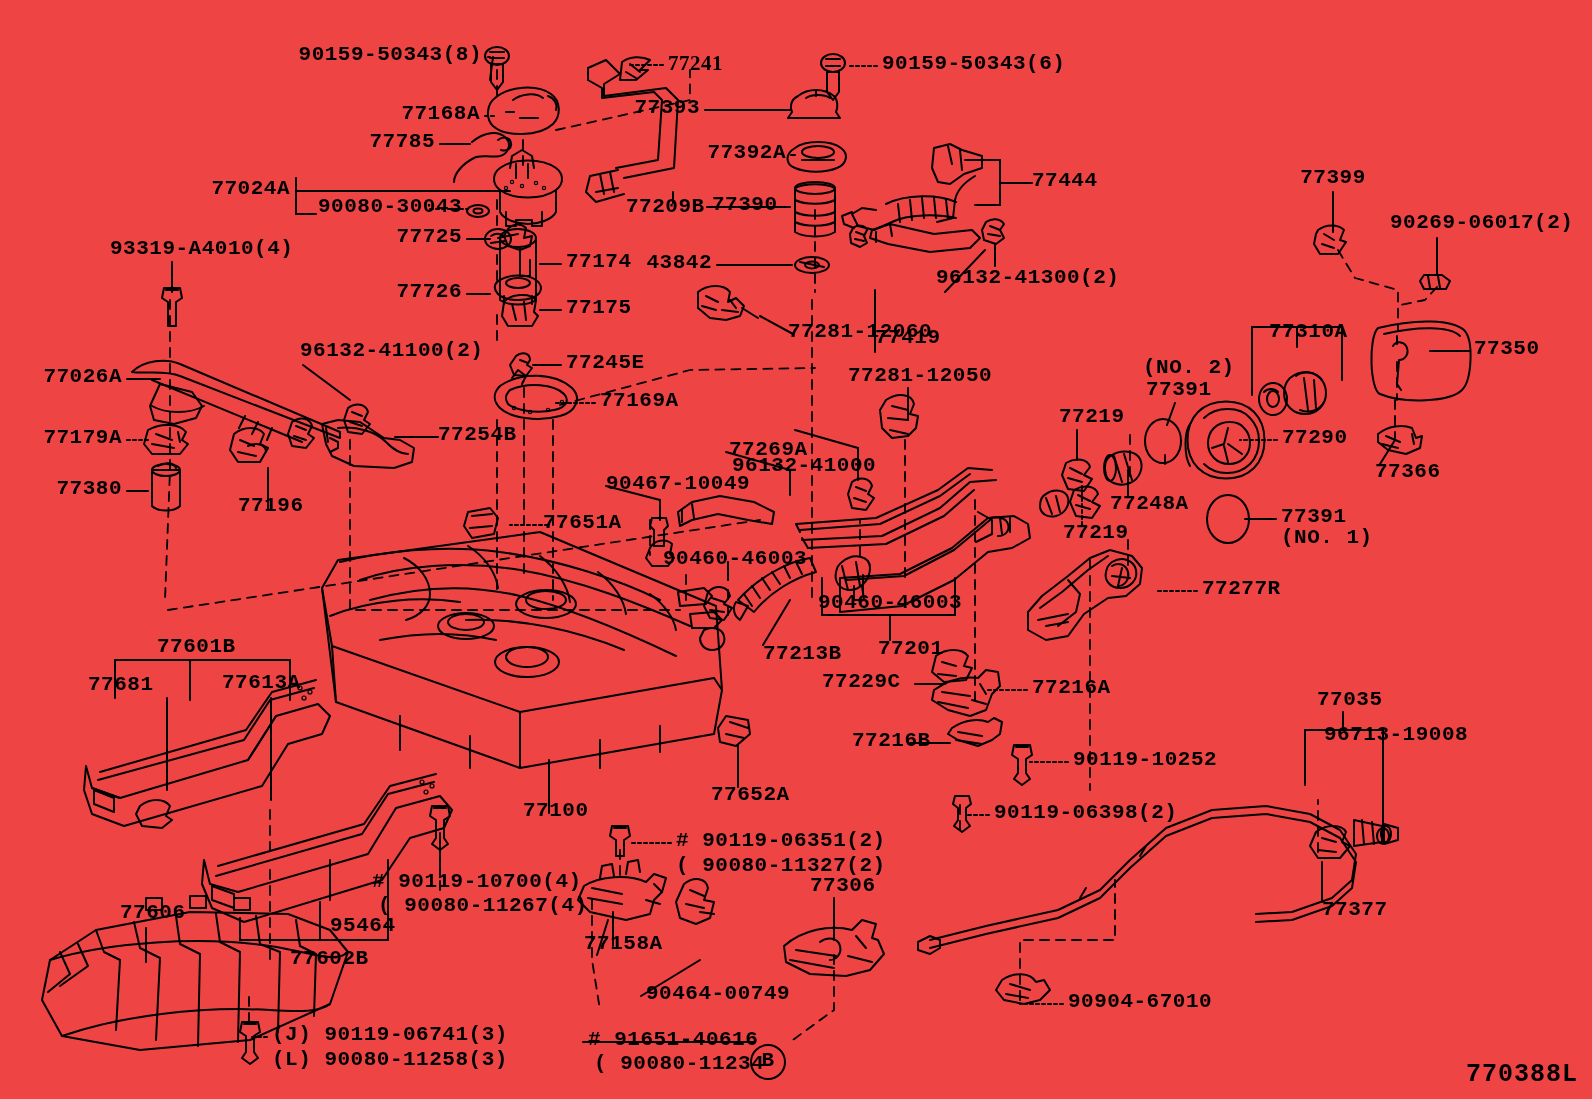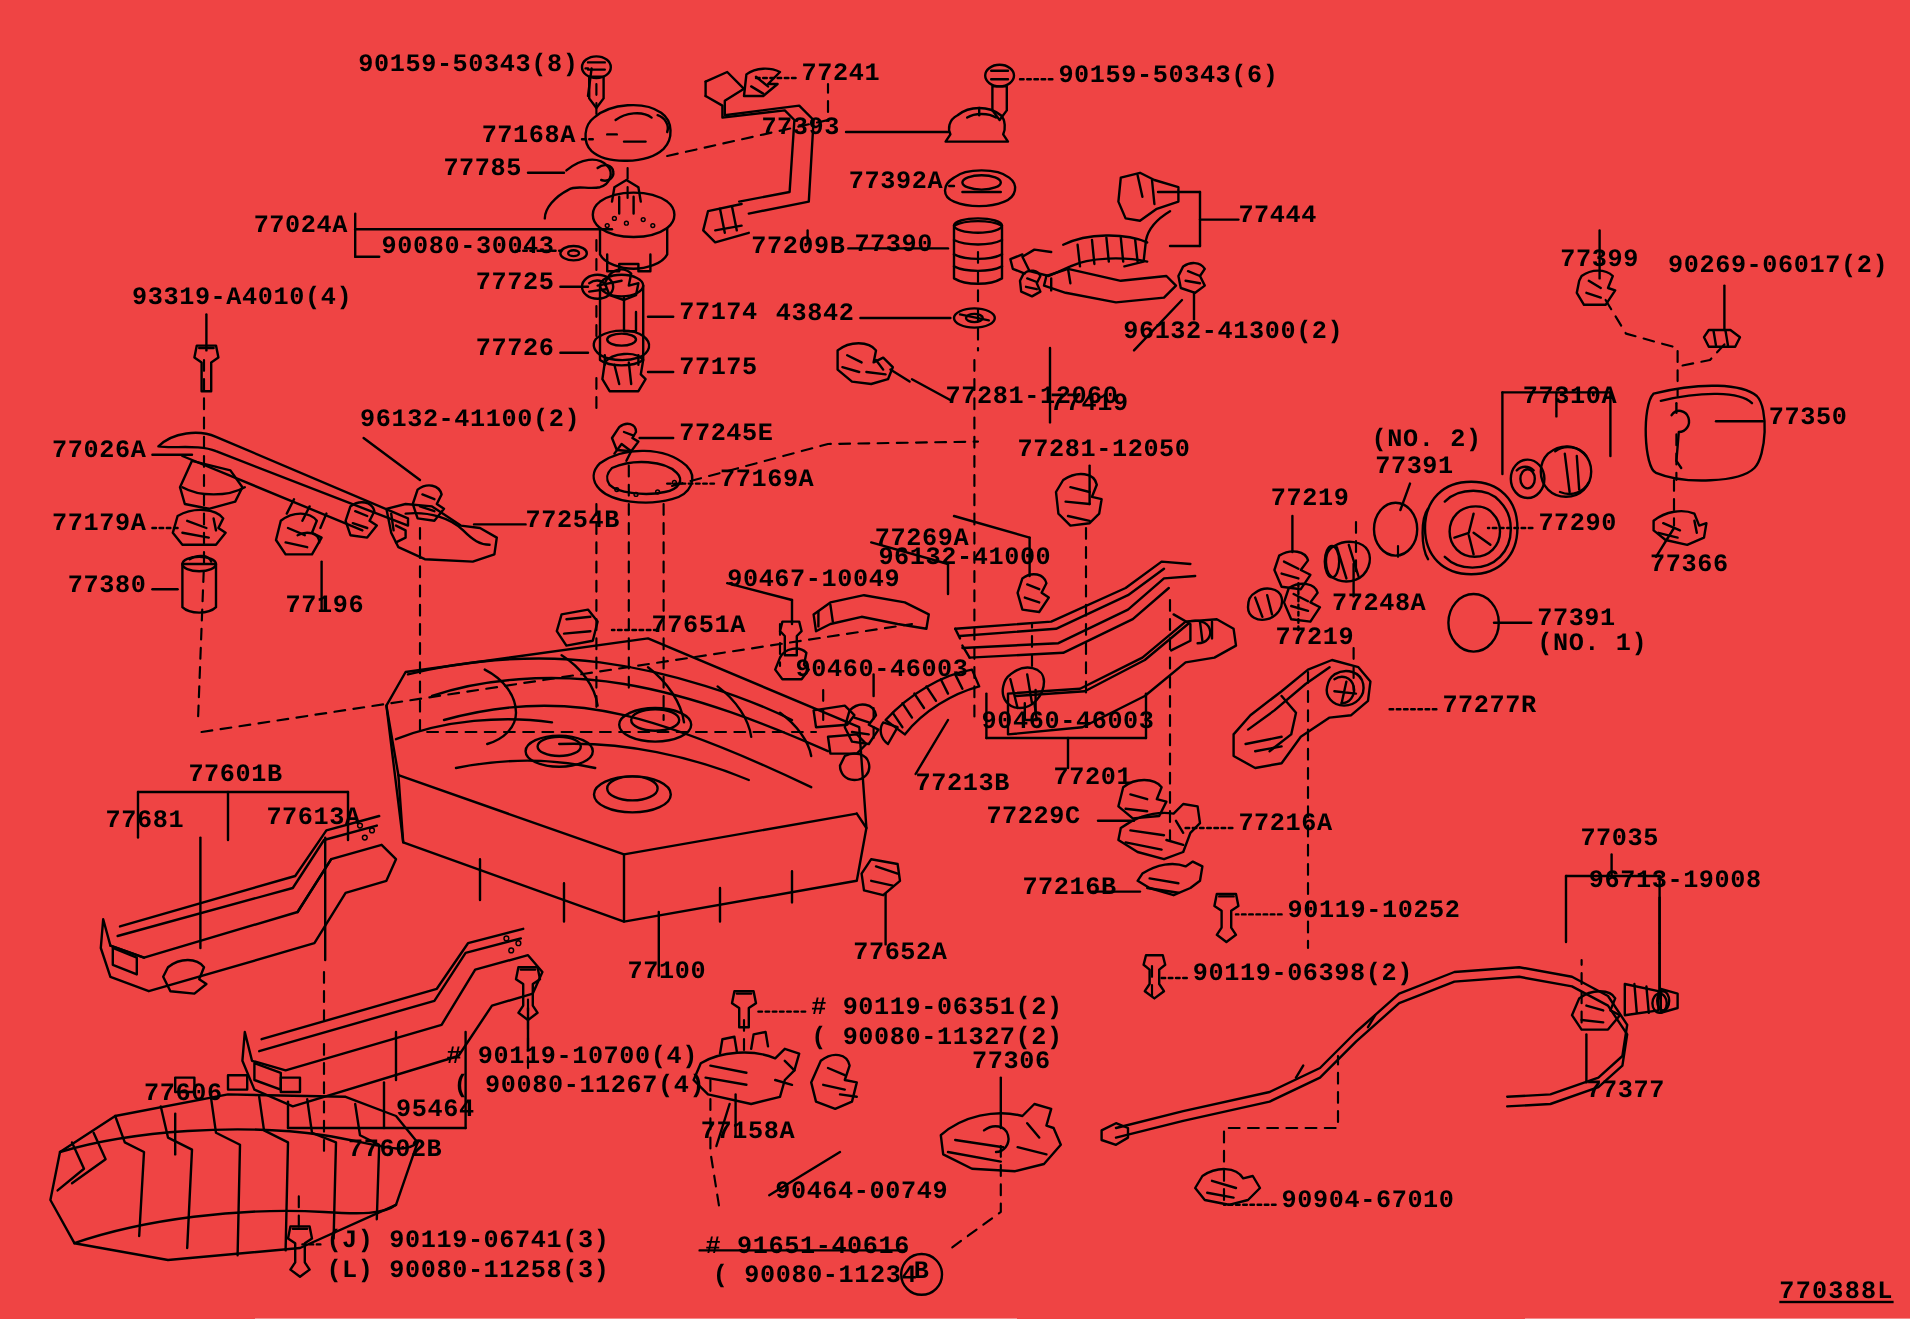--- a/index.html
+++ b/index.html
@@ -3,21 +3,21 @@
 <meta charset="utf-8">
 <style>
   html,body{margin:0;padding:0;background:#fff;}
   body{font-family:"Liberation Mono","DejaVu Sans Mono",monospace;}
   #sheet{position:relative;width:1592px;height:1099px;background:#ef4444;overflow:hidden;}
   #art{position:absolute;left:0;top:0;width:1592px;height:1099px;}
   .lbl{position:absolute;white-space:pre;color:#000;font-family:"Liberation Mono","DejaVu Sans Mono",monospace;
        font-size:21px;font-weight:700;letter-spacing:0.5px;line-height:1.18;}
   .lbl.r{transform:translateX(-100%);}
   .lbl.c{transform:translateX(-50%);}
-  #diagid{position:absolute;right:14px;bottom:10px;font-size:21px;font-weight:700;letter-spacing:1px;text-decoration:underline;}
+  #diagid{position:absolute;right:14px;bottom:10px;font-size:25px;font-weight:700;letter-spacing:1px;}
 </style>
 </head>
 <body>
 
 <div id="sheet">
 
   <svg id="art" viewBox="0 0 1592 1099">
     <g fill="none" stroke="#000" stroke-width="2" stroke-linejoin="round" stroke-linecap="round">
 
       <g stroke-width="2">
@@ -517,29 +517,29 @@
       <path d="M 1322 838 l 14 4 M 1318 850 l 18 2"></path>
 
       <path d="M 1002 980 c 12 -8 28 -8 34 2 l 8 -2 l 6 10 l -10 10 l -16 4 l -20 -4 l -8 -10 z"></path>
       <path d="M 1010 984 l 20 6 M 1006 994 l 22 4"></path>
 
     </g>
   </svg>
 
   <div id="labels">
       <div class="lbl r" style="left: 482px; top: 43px;">90159-50343(8)</div>
-      <div class="lbl" style="left: 668px; top: 51px;">77241</div>
+      <div class="lbl" style="left: 668px; top: 51px; font-family: Liberation Serif, serif;">77241</div>
       <div class="lbl" style="left: 882px; top: 52px;">90159-50343(6)</div>
       <div class="lbl r" style="left: 480px; top: 102px;">77168A</div>
       <div class="lbl r" style="left: 700px; top: 96px;">77393</div>
       <div class="lbl r" style="left: 435px; top: 130px;">77785</div>
       <div class="lbl r" style="left: 786px; top: 141px;">77392A</div>
       <div class="lbl r" style="left: 290px; top: 177px;">77024A</div>
       <div class="lbl" style="left: 1032px; top: 169px;">77444</div>
-      <div class="lbl c" style="left: 1333px; top: 166px; margin-top: 40px;">77399</div>
+      <div class="lbl c" style="left: 1333px; top: 166px;">77399</div>
       <div class="lbl" style="left: 318px; top: 195px; text-align: right;">90080-30043</div>
       <div class="lbl" style="left: 626px; top: 195px;">77209B</div>
       <div class="lbl" style="left: 712px; top: 193px;">77390</div>
       <div class="lbl" style="left: 1390px; top: 211px;">90269-06017(2)</div>
       <div class="lbl" style="left: 110px; top: 237px;">93319-A4010(4)</div>
       <div class="lbl r" style="left: 462px; top: 225px;">77725</div>
       <div class="lbl" style="left: 566px; top: 250px;">77174</div>
       <div class="lbl r" style="left: 712px; top: 251px;">43842</div>
       <div class="lbl" style="left: 936px; top: 266px;">96132-41300(2)</div>
       <div class="lbl r" style="left: 462px; top: 280px;">77726</div>

